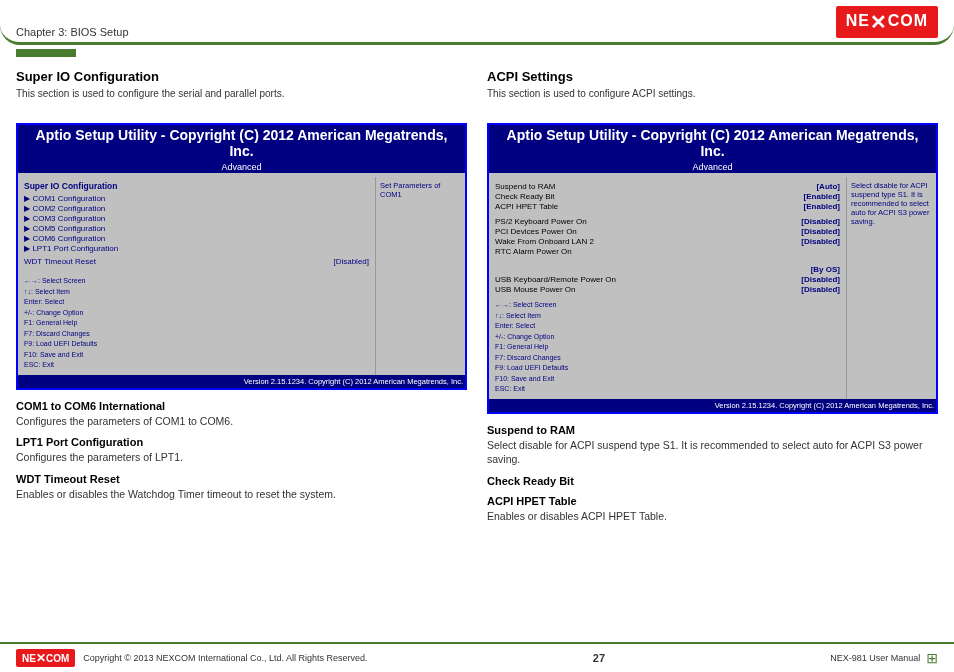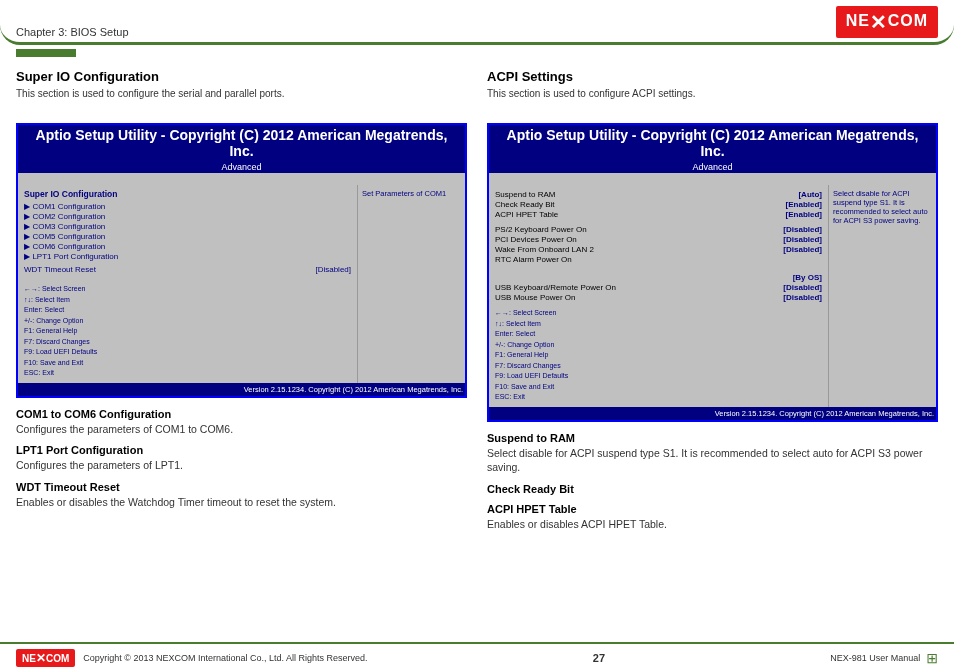--- a/index.html
+++ b/index.html
@@ -79,34 +79,34 @@
       font-size: 14px;
       padding: 2px 4px;
       font-weight: bold;
     }
     .bios-tab {
       background: #000080;
       color: #fff;
       text-align: center;
       font-size: 9px;
       padding: 1px 4px;
-      margin-bottom: 12px;
+      margin-bottom: 4px;
     }
     .bios-body {
       display: flex;
       background: #c0c0c0;
       min-height: 140px;
     }
     .bios-main {
       flex: 1;
       padding: 4px 6px;
       font-size: 8.5px;
     }
     .bios-side {
-      width: 108px;
+      width: 90px;
       padding: 4px;
       font-size: 7.5px;
       color: #000080;
       border-left: 1px solid #999;
     }
     .bios-section-title {
       color: #000080;
       font-weight: bold;
       font-size: 8.5px;
       margin-bottom: 3px;
@@ -245,21 +245,21 @@
           </div>
         </div>
         <div class="bios-side">
           <span>Set Parameters of COM1</span>
         </div>
       </div>
       <div class="bios-footer">Version 2.15.1234. Copyright (C) 2012 American Megatrends, Inc.</div>
     </div>
 
     <div class="desc-item">
-      <div class="desc-item-title">COM1 to COM6 Configuration</div>
+      <div class="desc-item-title">COM1 to COM6 International</div>
       <div class="desc-item-text">Configures the parameters of COM1 to COM6.</div>
     </div>
     <div class="desc-item">
       <div class="desc-item-title">LPT1 Port Configuration</div>
       <div class="desc-item-text">Configures the parameters of LPT1.</div>
     </div>
     <div class="desc-item">
       <div class="desc-item-title">WDT Timeout Reset</div>
       <div class="desc-item-text">Enables or disables the Watchdog Timer timeout to reset the system.</div>
     </div>

